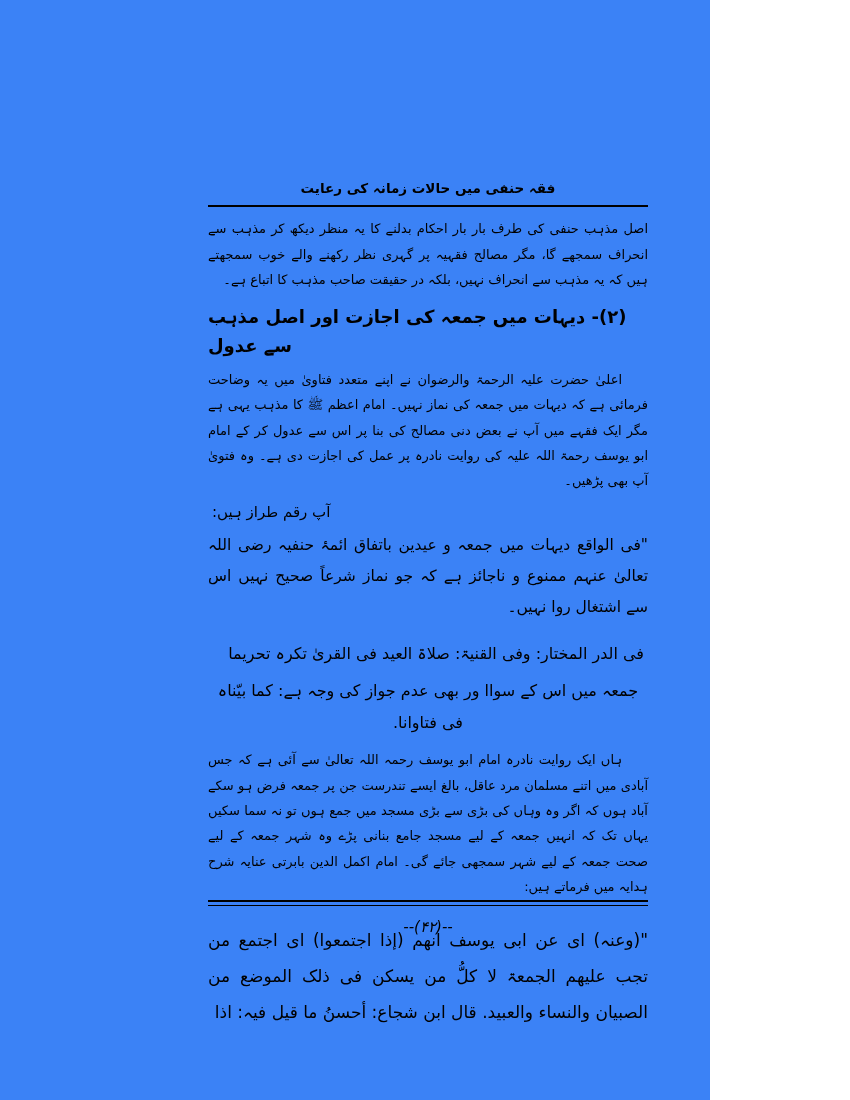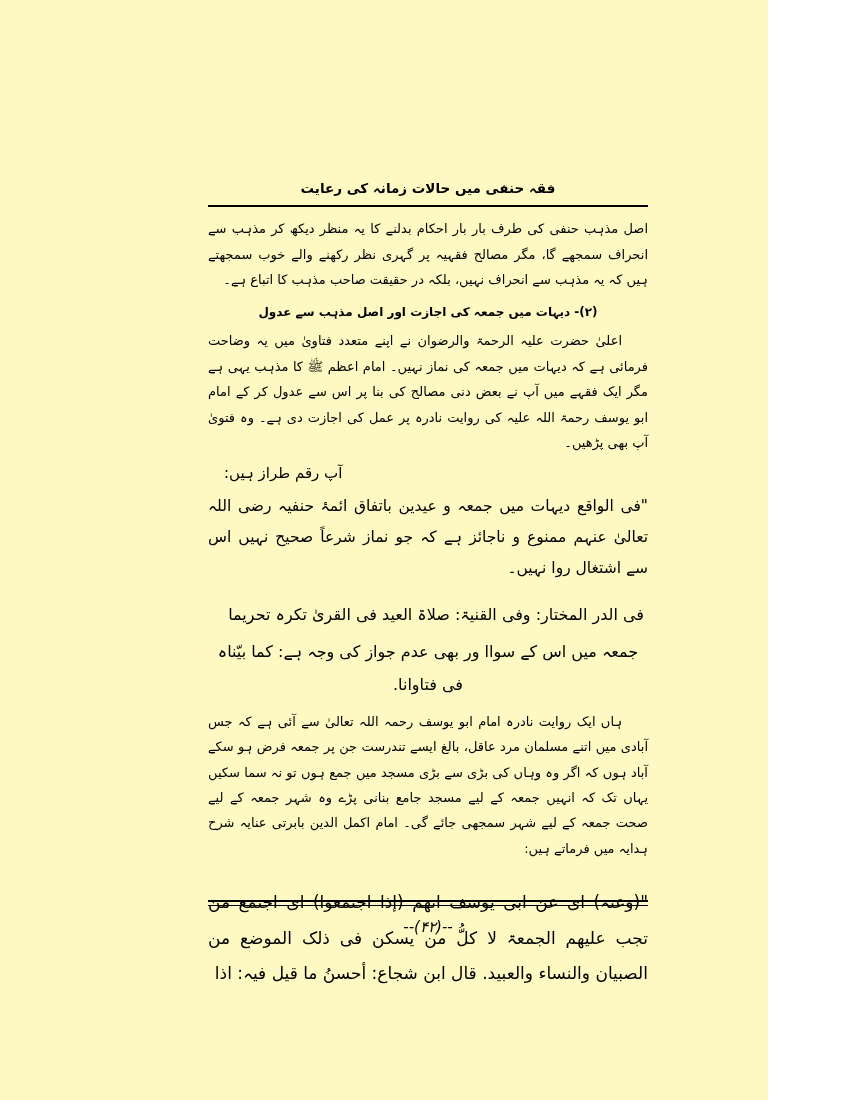--- a/index.html
+++ b/index.html
@@ -13,23 +13,23 @@
     font-family: "DejaVu Sans", "Liberation Sans", sans-serif;
     color: #000000;
     position: relative;
     overflow: hidden;
   }
 
   .page {
     position: absolute;
     left: 0;
     top: 0;
-    width: 768px;
+    width: 710px;
     height: 1100px;
-    background: #fef9c3;
+    background: #3b82f6;
   }
 
   
   .content {
     position: absolute;
     left: 208px;
     top: 178px;
     width: 440px;
     direction: rtl;
     text-align: justify;
@@ -56,31 +56,31 @@
     margin: 0 0 3px 0;
     text-align: justify;
     text-justify: inter-word;
   }
 
   .para.indent-first {
     text-indent: 26px;
   }
 
   .heading {
-    font-size: 12px;
+    font-size: 18px;
     font-weight: 700;
-    text-align: center;
+    text-align: left;
     margin: 11px 0 6px 0;
     line-height: 1.6;
   }
 
   .lead-line {
     font-size: 15px;
     line-height: 1.95;
-    margin: 4px 0 2px 16px;
+    margin: 4px 0 2px 4px;
     text-align: left; 
   }
 
   .quote-ar {
     font-size: 15.5px;
     line-height: 2.0;
     margin: 3px 0 4px 0;
     text-align: justify;
   }
 

